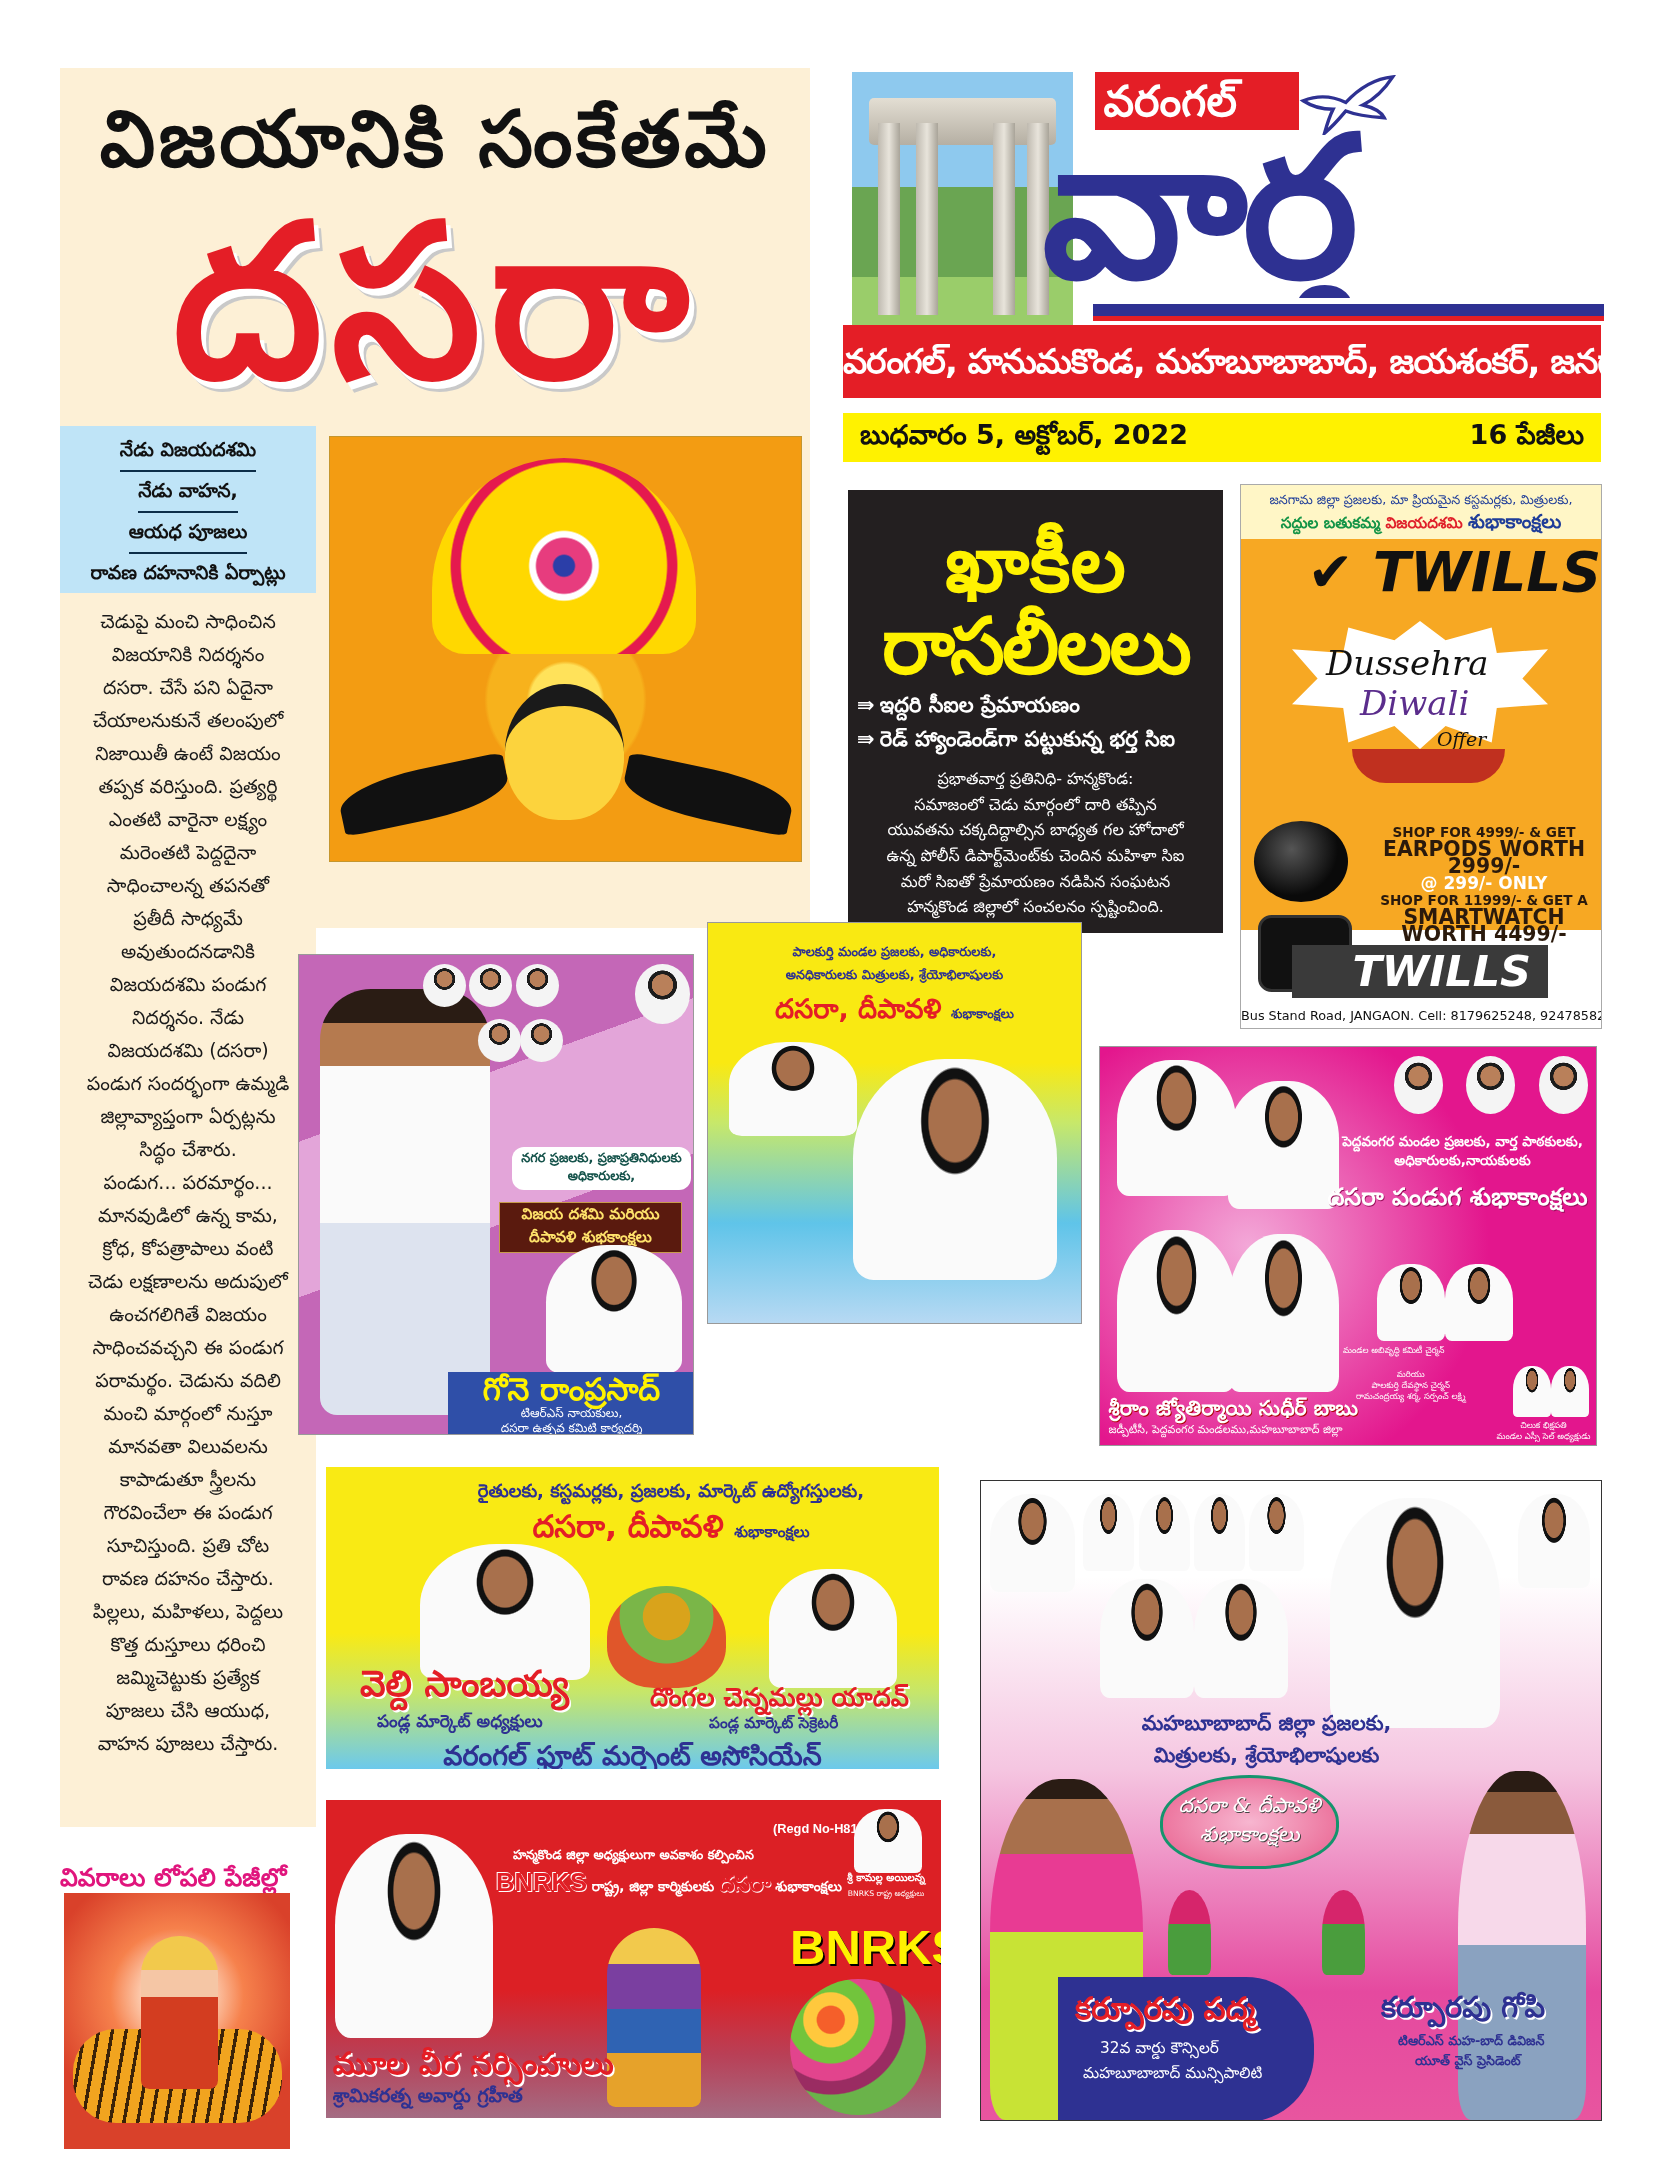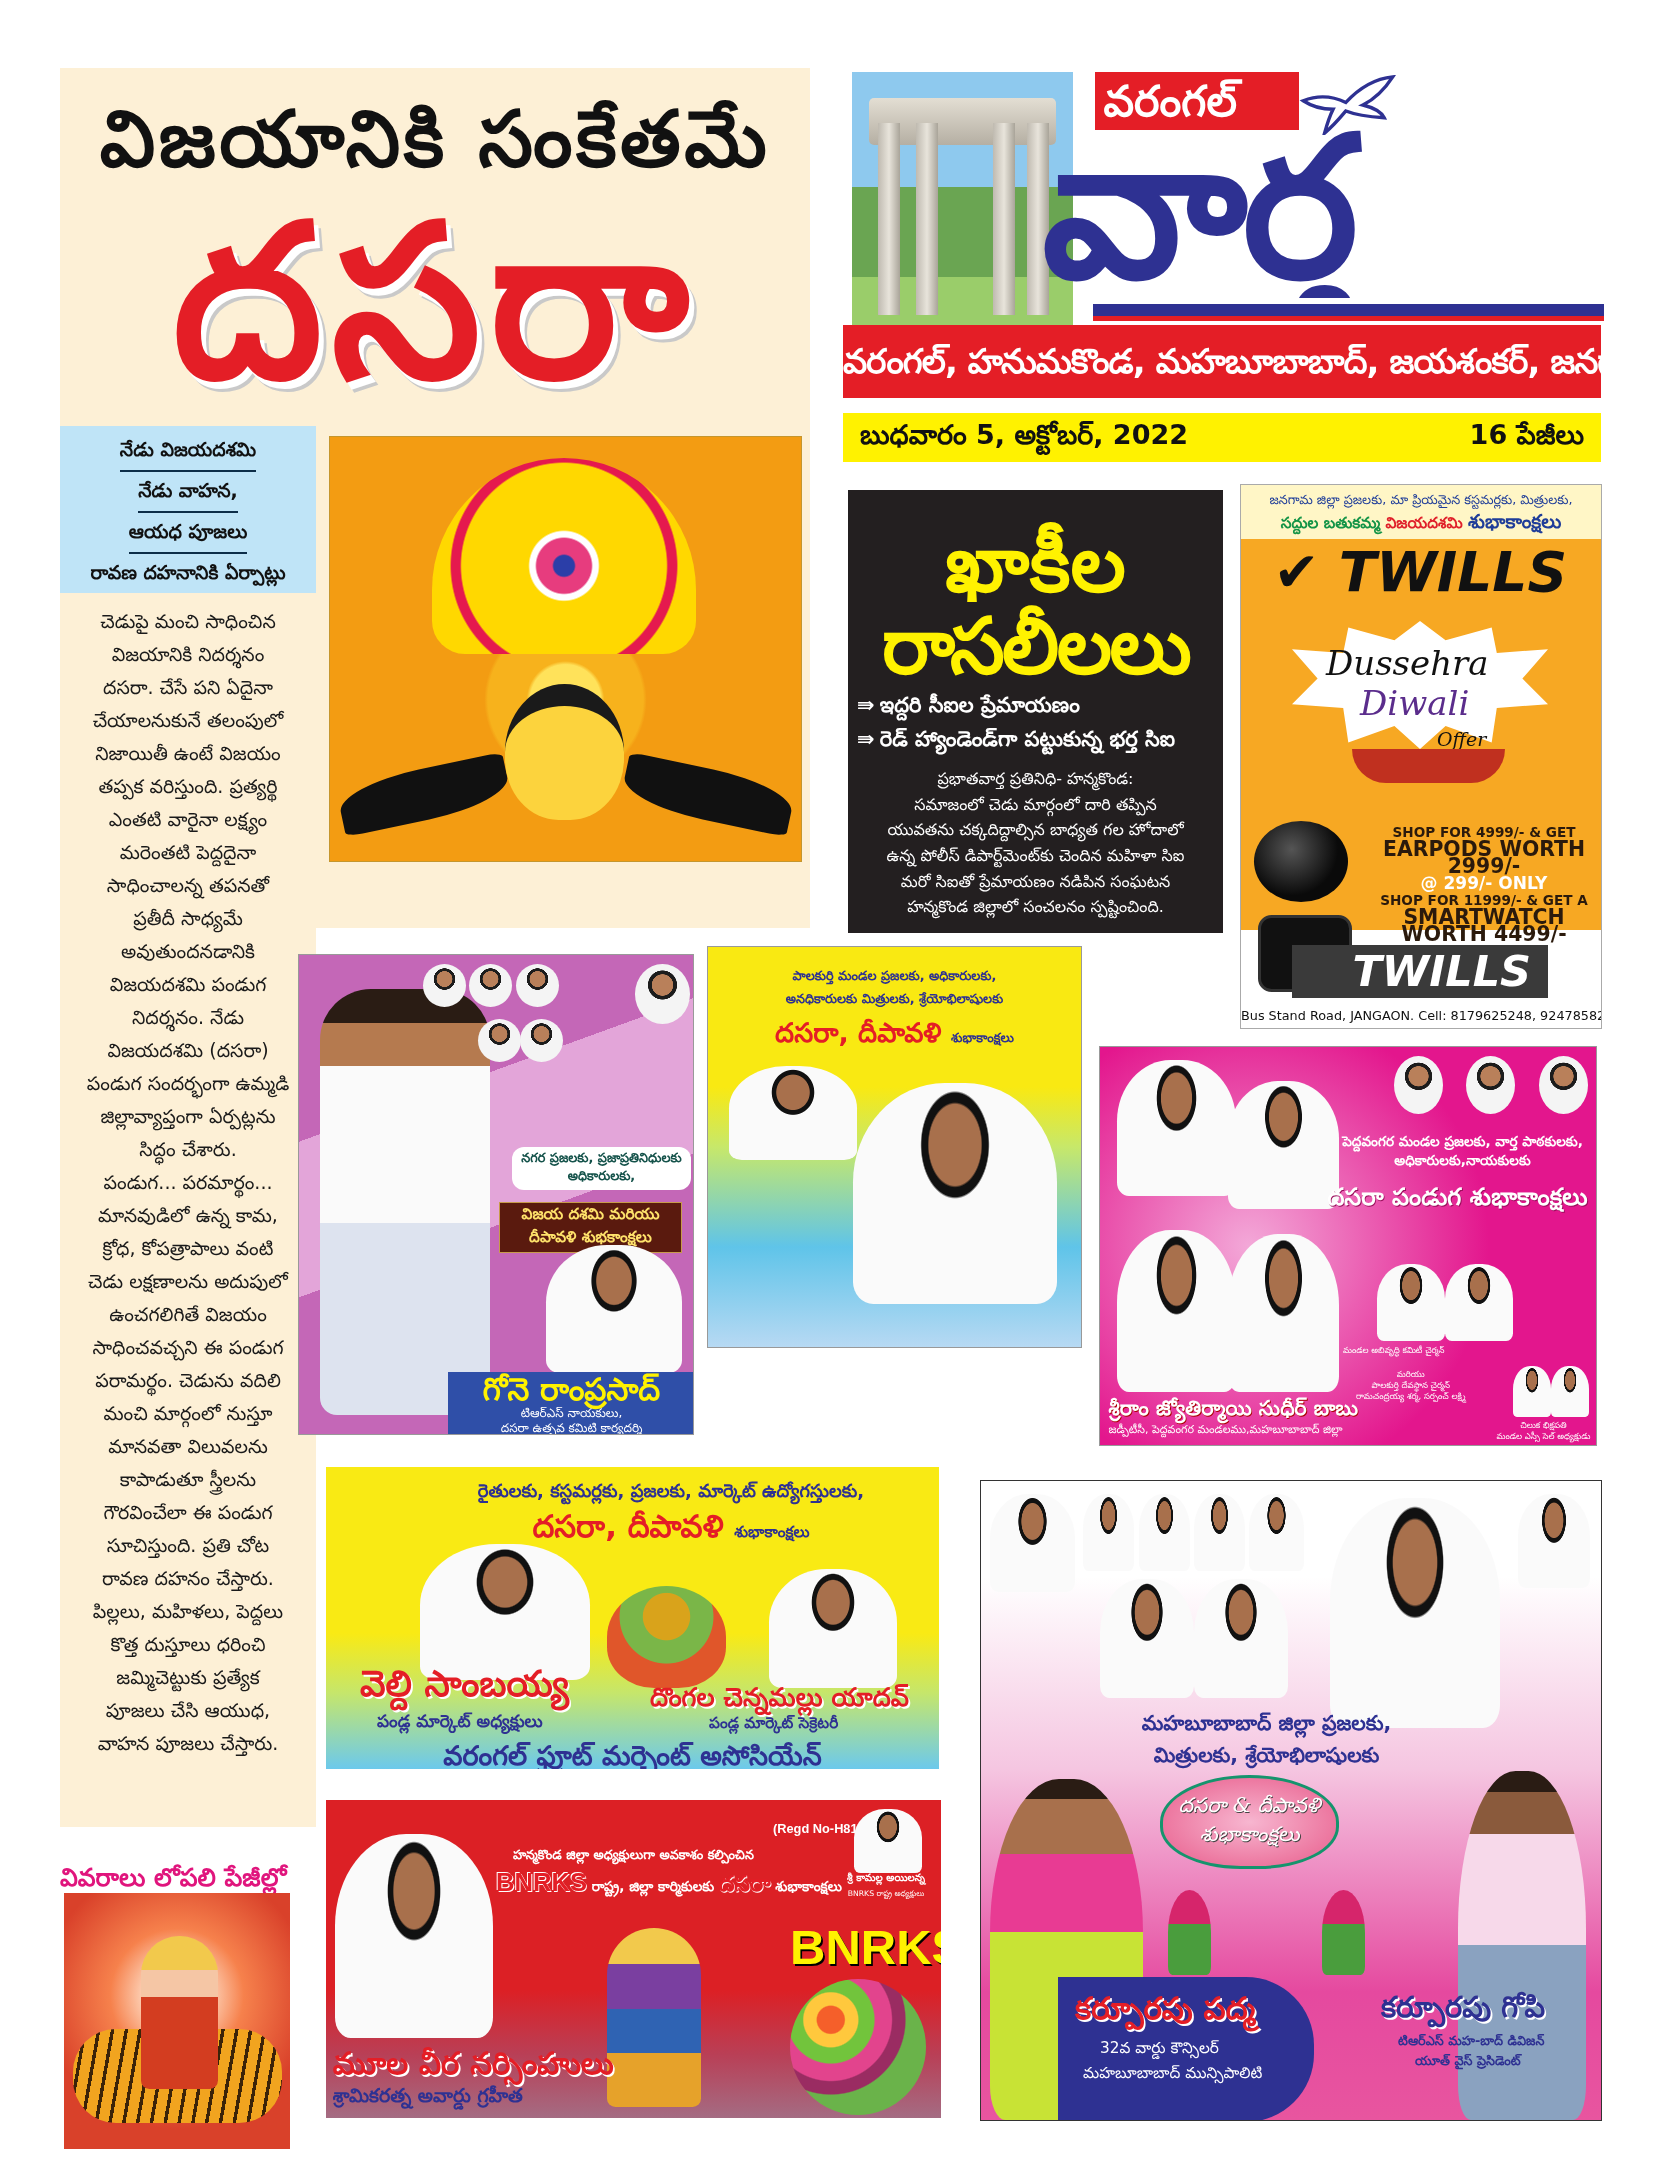--- a/index.html
+++ b/index.html
@@ -52,21 +52,21 @@
   #khaki-h2 { text-align: center; font-size: 78px; font-weight: bold; color: #fff200; line-height: 1.05; white-space: nowrap; letter-spacing: -2.6px; }
   .bullet { font-size: 21px; font-weight: bold; margin: 5.1px 0; white-space: nowrap; }
   .bullet .arrow { color: #fff; margin-right: 5.1px; }
   .k-body { font-size: 16px; line-height: 25.6px; text-align: center; white-space: nowrap; }
 
   
   #twills { left: 1240px; top: 484px; width: 362px; height: 545px; border: 1.7px solid #aaa; background: linear-gradient(#fff6c6 0 10%, #f7a823 10% 82%, #fff 82%); overflow: hidden; }
   .tw-greet1 { font-size: 12.8px; color: #1f3d99; text-align: center; margin-top: 6.8px; white-space: nowrap; }
   .tw-greet2 { font-size: 15.3px; text-align: center; font-weight: bold; white-space: nowrap; }
   .tw-greet2 .g { color: #149447; } .tw-greet2 .r { color: #e0202a; } .tw-greet2 .b { color: #1f3d99; font-size: 19px; }
-  .tw-logo { font-size: 55px; font-weight: bold; font-style: italic; color: #111; text-align: right; padding-right: 34px; margin-top: 3.4px; }
+  .tw-logo { font-size: 55px; font-weight: bold; font-style: italic; color: #111; text-align: right; margin-top: 3.4px; }
   .tw-burst { position: absolute; left: 51px; top: 136px; width: 256px; height: 128px; background: #fff; clip-path: polygon(50% 0,60% 15%,78% 5%,80% 25%,100% 22%,90% 45%,100% 65%,80% 68%,78% 95%,60% 82%,50% 100%,40% 82%,22% 95%,20% 68%,0 65%,10% 45%,0 22%,20% 25%,22% 5%,40% 15%); }
   .tw-d1 { position: absolute; left: 85px; top: 158px; font-family: "DejaVu Serif", serif; font-style: italic; font-size: 34px; color: #111; }
   .tw-d2 { position: absolute; left: 119px; top: 198px; font-family: "DejaVu Serif", serif; font-style: italic; font-size: 34px; color: #5b2d8c; }
   .tw-d3 { position: absolute; left: 196px; top: 243px; font-family: "DejaVu Serif", serif; font-style: italic; font-size: 19px; color: #111; }
   .tw-diya { position: absolute; left: 111px; top: 264px; width: 153px; height: 34px; background: #c0301f; border-radius: 0 0 77px 77px; }
   .tw-offer { position: absolute; left: 128px; width: 230px; text-align: center; font-weight: bold; color: #2b1a0c; font-size: 13.6px; line-height: 17px; }
   .tw-offer .big { font-size: 20.4px; }
   .tw-offer .hl { color: #fff; font-size: 17px; }
   .tw-earpods { position: absolute; left: 12.8px; top: 336px; width: 94px; height: 81px; border-radius: 50%; background: radial-gradient(circle at 40% 35%, #555, #0a0a0a 60%); }
   .tw-watch { position: absolute; left: 17px; top: 430px; width: 94px; height: 77px; border-radius: 13.6px; background: #111; border: 3.4px solid #333; }
@@ -81,21 +81,21 @@
   
   #ad-gone { left: 298px; top: 954px; width: 396px; height: 481px; background: linear-gradient(160deg, #c467b7 0 30%, #e3a5d9 30% 55%, #c467b7 55%); border: 0.9px solid #999; }
   #ad-gone .walker { position: absolute; left: 21px; top: 34px; width: 170px; height: 426px; border-radius: 51px 51px 17px 17px; background: linear-gradient(#2a1c14 0 8%, #b57a4f 8% 18%, #fafafa 18% 55%, #dde3ef 55%); }
   #ad-gone .greet { position: absolute; left: 213px; top: 192px; width: 179px; text-align: center; font-size: 12.8px; font-weight: bold; color: #14524a; background: #fff; border-radius: 12px; padding: 3.4px; }
   #ad-gone .wish { position: absolute; left: 200px; top: 247px; width: 183px; height: 51px; background: #5a1a0e; border: 1.7px solid #c79b4b; color: #ffe36b; font-size: 15.3px; font-weight: bold; text-align: center; line-height: 23px; }
   #ad-gone .namebox { position: absolute; left: 149px; top: 417px; width: 247px; height: 64px; background: #2f4fa8; text-align: center; }
   #ad-gone .name { font-size: 31px; font-weight: bold; color: #fff200; line-height: 34px; }
   #ad-gone .role { font-size: 12px; color: #fff; line-height: 14.5px; }
 
   
-  #ad-palakurthi { left: 707px; top: 946px; width: 375px; height: 402px; background: linear-gradient(#f9e912 0 35%, #c7e86a 50%, #5fc4e9 75%, #b7d9f3); border: 0.9px solid #999; }
+  #ad-palakurthi { left: 707px; top: 922px; width: 375px; height: 402px; background: linear-gradient(#f9e912 0 35%, #c7e86a 50%, #5fc4e9 75%, #b7d9f3); border: 0.9px solid #999; }
   #ad-palakurthi .g1 { position: absolute; left: 0; top: 21px; width: 100%; text-align: center; font-size: 12.8px; font-weight: bold; color: #2e3192; white-space: nowrap; }
   #ad-palakurthi .g2 { position: absolute; left: 0; top: 44px; width: 100%; text-align: center; font-size: 12.8px; font-weight: bold; color: #2e3192; white-space: nowrap; }
   #ad-palakurthi .g3 { position: absolute; left: 0; top: 70px; width: 100%; text-align: center; font-size: 27px; font-weight: bold; color: #e41e26; white-space: nowrap; }
   #ad-palakurthi .g3 small { font-size: 12.8px; color: #2e3192; }
   #ad-palakurthi .name { position: absolute; left: 8.5px; top: 362px; width: 366px; text-align: right; font-size: 29px; font-weight: bold; color: #e41e26; white-space: nowrap; text-shadow: 1.7px 1.7px 0 #fff; }
   #ad-palakurthi .role { position: absolute; left: 0; top: 402px; width: 366px; text-align: right; font-size: 13.6px; font-weight: bold; color: #2e3192; }
   #ad-palakurthi .foot { position: absolute; left: 0; top: 450px; width: 100%; height: 44px; background: #e41e26; color: #fff; font-size: 24px; font-weight: bold; text-align: center; line-height: 44px; white-space: nowrap; }
 
   
   #ad-peddavangara { left: 1099px; top: 1046px; width: 498px; height: 400px; background: radial-gradient(circle at 30% 50%, #f3a8d8, #e3168d 60%); border: 0.9px solid #999; }

